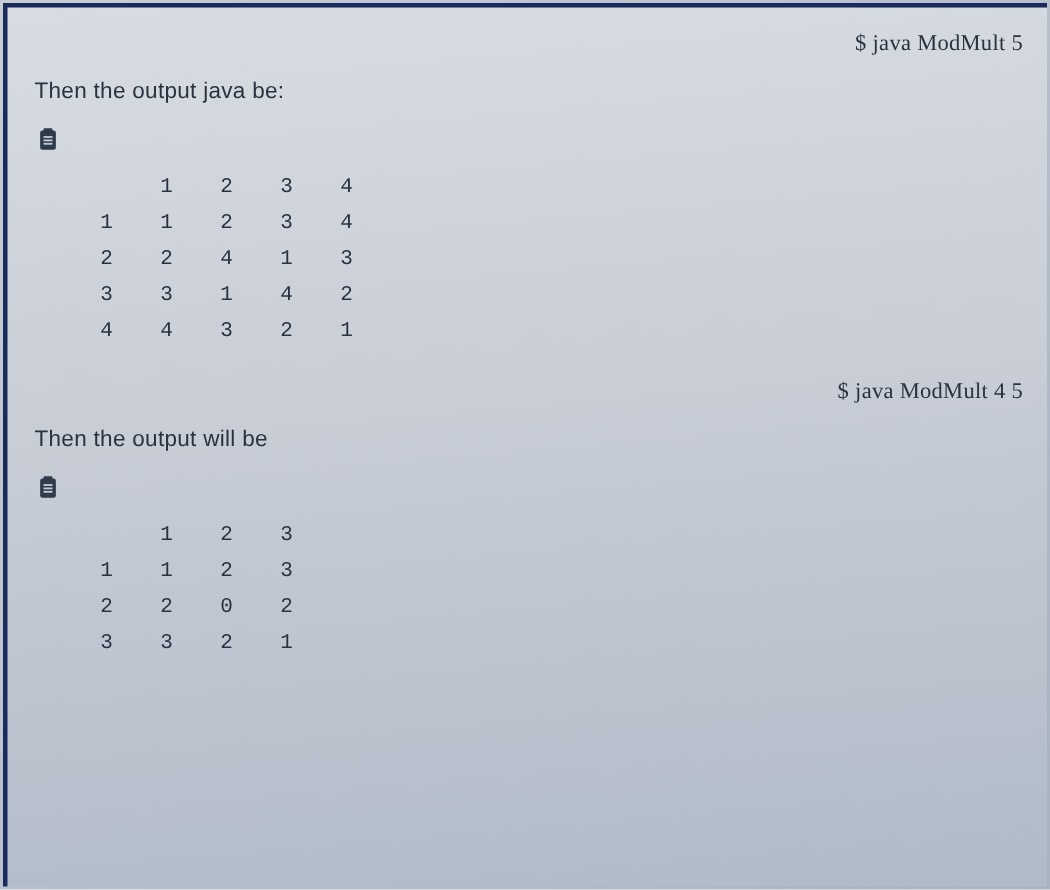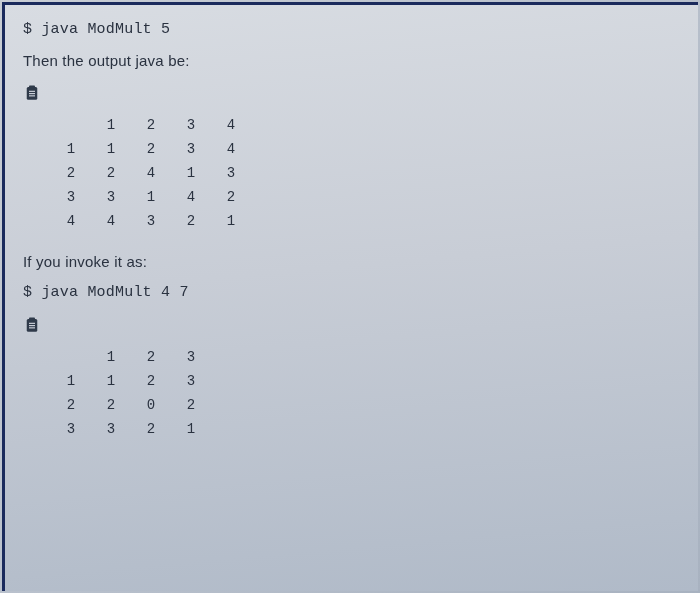--- a/index.html
+++ b/index.html
@@ -21,21 +21,22 @@
       background: linear-gradient(175deg, #d8dce2 0%, #c8cdd6 45%, #b0bac8 100%);
       padding: 12px 16px 12px 18px;
     }
     .line {
       font-size: 15px;
       color: #2a3240;
       margin: 4px 0 14px 0;
       letter-spacing: 0.2px;
     }
     .cmd {
-      font-family: Liberation Mono, monospace;
+      font-family: Liberation Serif, serif;
+      text-align: right;
     }
     .clip-icon {
       width: 18px;
       height: 20px;
       display: block;
       margin: 6px 0 10px 0;
     }
     table.mult {
       border-collapse: collapse;
       margin: 4px 0 20px 28px;
@@ -100,24 +101,24 @@
     <tr>
       <td>4</td>
       <td>4</td>
       <td>3</td>
       <td>2</td>
       <td>1</td>
     </tr>
   </tbody>
     </table>
 
-  <div class="line">If you invoke it as:</div>
 
-  <div class="line cmd">$ java ModMult 4 7</div>
+  <div class="line cmd">$ java ModMult 4 5</div>
 
+  <div class="line">Then the output will be</div>
 
   <svg class="clip-icon" viewBox="0 0 24 24">
     <rect x="5" y="4" width="14" height="17" rx="2" fill="#2f3a4a"></rect>
     <rect x="8" y="2" width="8" height="4" rx="1.2" fill="#2f3a4a"></rect>
     <rect x="8" y="9" width="8" height="1.6" fill="#c8cdd6"></rect>
     <rect x="8" y="12" width="8" height="1.6" fill="#c8cdd6"></rect>
     <rect x="8" y="15" width="8" height="1.6" fill="#c8cdd6"></rect>
   </svg>
 
   <table class="mult">

